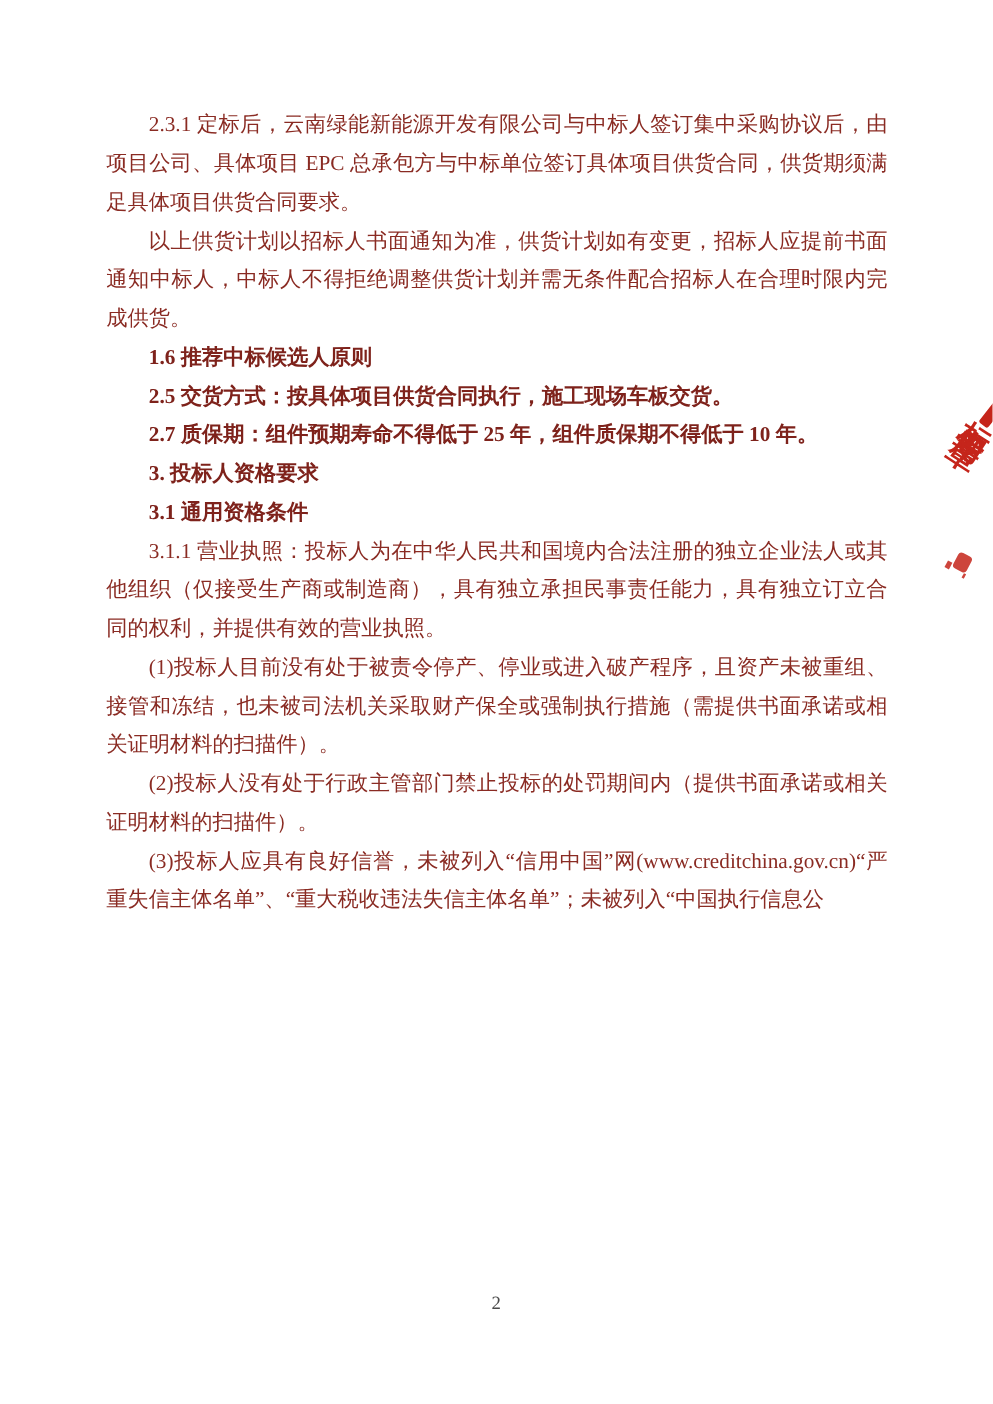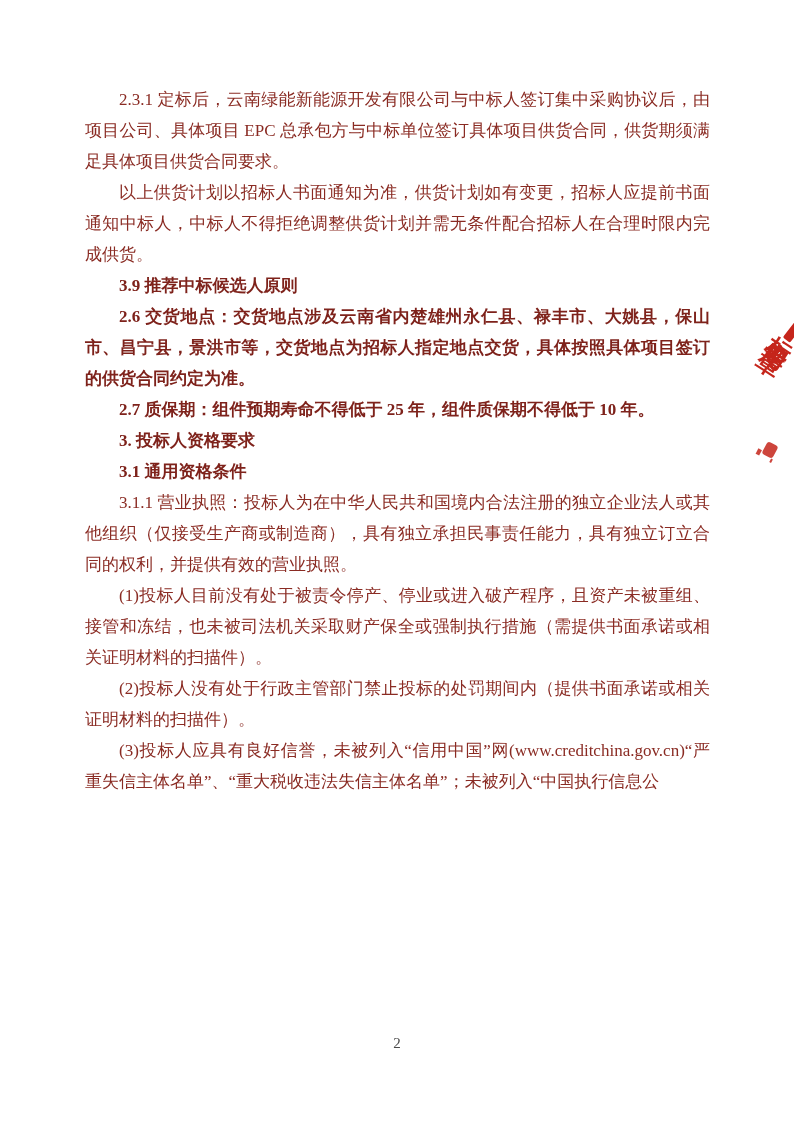--- a/index.html
+++ b/index.html
@@ -94,22 +94,22 @@
   }
 </style>
 </head>
 <body>
 
 <div class="page">
 
   <div class="content">
     <p class="para">2.3.1 定标后，云南绿能新能源开发有限公司与中标人签订集中采购协议后，由项目公司、具体项目 EPC 总承包方与中标单位签订具体项目供货合同，供货期须满足具体项目供货合同要求。</p>
     <p class="para">以上供货计划以招标人书面通知为准，供货计划如有变更，招标人应提前书面通知中标人，中标人不得拒绝调整供货计划并需无条件配合招标人在合理时限内完成供货。</p>
-    <p class="para bold">3.9 推荐中标候选人原则</p>
-    <p class="para bold">2.6 交货地点：交货地点涉及云南省内楚雄州永仁县、禄丰市、大姚县，保山市、昌宁县，景洪市等，交货地点为招标人指定地点交货，具体按照具体项目签订的供货合同约定为准。</p>
+    <p class="para bold">1.6 推荐中标候选人原则</p>
+    <p class="para bold">2.5 交货方式：按具体项目供货合同执行，施工现场车板交货。</p>
     <p class="para bold">2.7 质保期：组件预期寿命不得低于 25 年，组件质保期不得低于 10 年。</p>
     <p class="para bold">3. 投标人资格要求</p>
     <p class="para bold">3.1 通用资格条件</p>
     <p class="para">3.1.1 营业执照：投标人为在中华人民共和国境内合法注册的独立企业法人或其他组织（仅接受生产商或制造商），具有独立承担民事责任能力，具有独立订立合同的权利，并提供有效的营业执照。</p>
     <p class="para">(1)投标人目前没有处于被责令停产、停业或进入破产程序，且资产未被重组、接管和冻结，也未被司法机关采取财产保全或强制执行措施（需提供书面承诺或相关证明材料的扫描件）。</p>
     <p class="para">(2)投标人没有处于行政主管部门禁止投标的处罚期间内（提供书面承诺或相关证明材料的扫描件）。</p>
     <p class="para">(3)投标人应具有良好信誉，未被列入“信用中国”网(www.creditchina.gov.cn)“严重失信主体名单”、“重大税收违法失信主体名单”；未被列入“中国执行信息公</p>
   </div>
 
   <div class="stamp">

